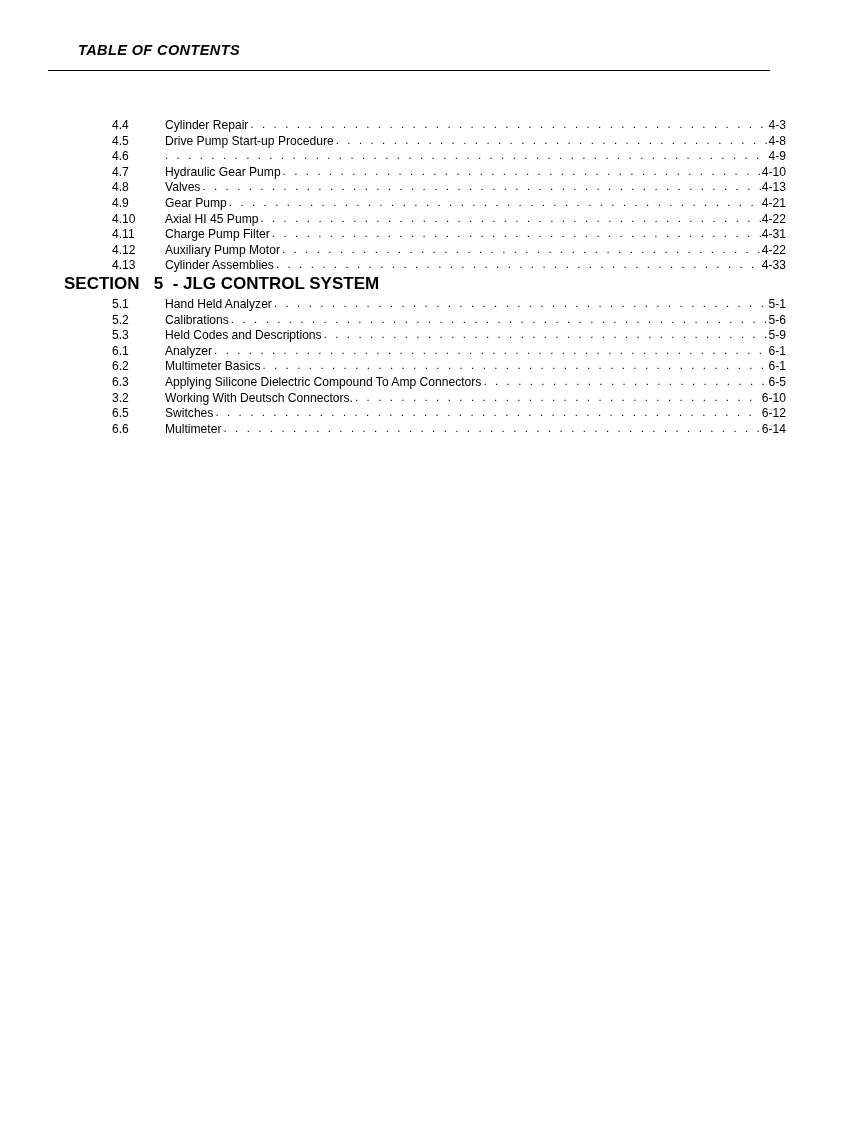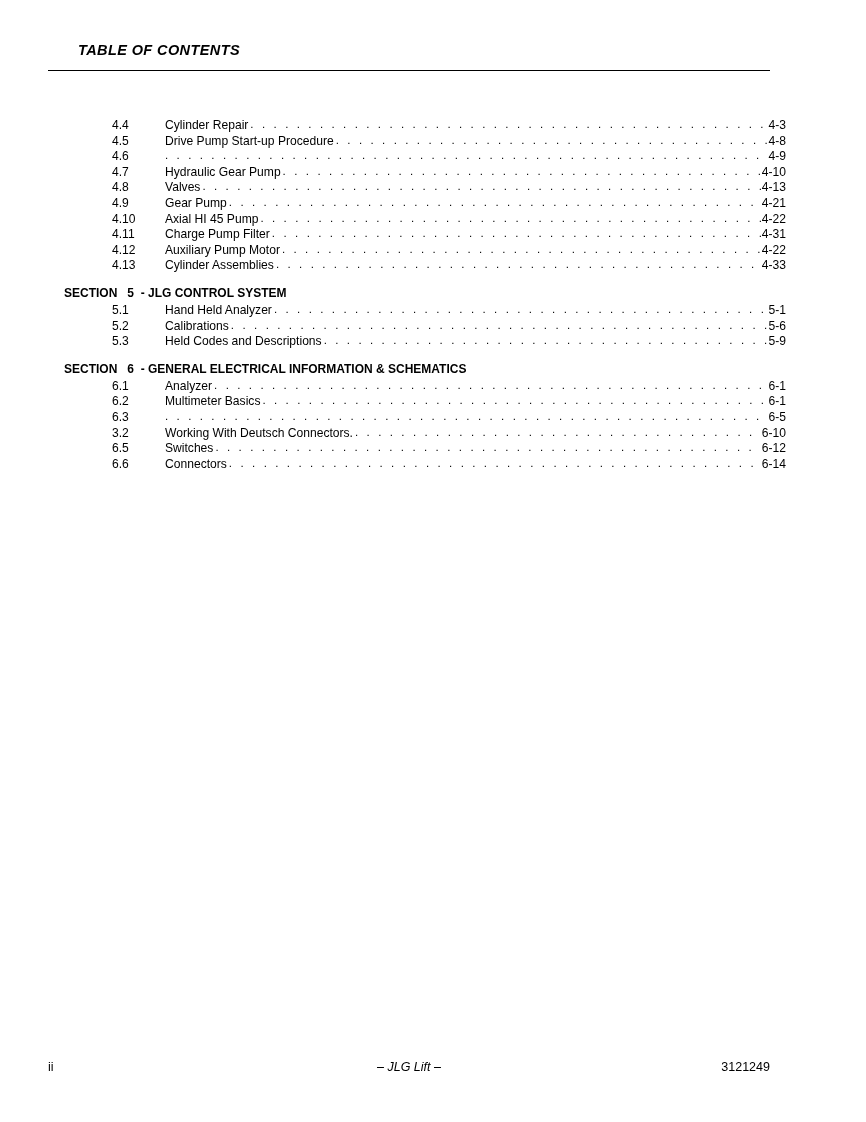--- a/index.html
+++ b/index.html
@@ -41,23 +41,23 @@
     width: 722px;
     border-top: 1.6px solid #000;
   }
   .toc {
     position: absolute;
     top: 118px;
     left: 64px;
     width: 722px;
   }
   .section-head {
-    font-size: 12px;
+    font-size: 17px;
     font-weight: bold;
-    margin-top: 12px;
+    margin-top: 0;
     margin-bottom: 3px;
     white-space: pre;
   }
   .entry {
     display: flex;
     align-items: baseline;
     font-size: 12.1px;
     line-height: 15.6px;
     white-space: nowrap;
   }
@@ -200,60 +200,55 @@
         <span class="pg">5-6</span>
       </div>
       <div class="entry">
         <span class="num">5.3</span>
         <span class="title">Held Codes and Descriptions</span>
         <span class="leader">. . . . . . . . . . . . . . . . . . . . . . . . . . . . . . . . . . . . . . . . . . . . . . . . . . . . . . . . . . . . . . . . . . . . . . . . . . . . . . . . . . . . . . . . . . . . . . . . . . . . . . . . . . . . . . . . . . . . . . . . . . . . . .</span>
         <span class="pg">5-9</span>
       </div>
     </div>
 
-    <div class="section-head">SECTION   6  - GENERAL ELECTRICAL INFORMATION &amp; SCHEMATICS</div>
     <div>
       <div class="entry">
         <span class="num">6.1</span>
         <span class="title">Analyzer</span>
         <span class="leader">. . . . . . . . . . . . . . . . . . . . . . . . . . . . . . . . . . . . . . . . . . . . . . . . . . . . . . . . . . . . . . . . . . . . . . . . . . . . . . . . . . . . . . . . . . . . . . . . . . . . . . . . . . . . . . . . . . . . . . . . . . . . . .</span>
         <span class="pg">6-1</span>
       </div>
       <div class="entry">
         <span class="num">6.2</span>
         <span class="title">Multimeter Basics</span>
         <span class="leader">. . . . . . . . . . . . . . . . . . . . . . . . . . . . . . . . . . . . . . . . . . . . . . . . . . . . . . . . . . . . . . . . . . . . . . . . . . . . . . . . . . . . . . . . . . . . . . . . . . . . . . . . . . . . . . . . . . . . . . . . . . . . . .</span>
         <span class="pg">6-1</span>
       </div>
       <div class="entry">
         <span class="num">6.3</span>
+        <span class="title">Applying Silicone Dielectric Compound To Amp Connectors</span>
         <span class="leader">. . . . . . . . . . . . . . . . . . . . . . . . . . . . . . . . . . . . . . . . . . . . . . . . . . . . . . . . . . . . . . . . . . . . . . . . . . . . . . . . . . . . . . . . . . . . . . . . . . . . . . . . . . . . . . . . . . . . . . . . . . . . . .</span>
         <span class="pg">6-5</span>
       </div>
       <div class="entry">
         <span class="num">3.2</span>
         <span class="title">Working With Deutsch Connectors.</span>
         <span class="leader">. . . . . . . . . . . . . . . . . . . . . . . . . . . . . . . . . . . . . . . . . . . . . . . . . . . . . . . . . . . . . . . . . . . . . . . . . . . . . . . . . . . . . . . . . . . . . . . . . . . . . . . . . . . . . . . . . . . . . . . . . . . . . .</span>
         <span class="pg">6-10</span>
       </div>
       <div class="entry">
         <span class="num">6.5</span>
         <span class="title">Switches</span>
         <span class="leader">. . . . . . . . . . . . . . . . . . . . . . . . . . . . . . . . . . . . . . . . . . . . . . . . . . . . . . . . . . . . . . . . . . . . . . . . . . . . . . . . . . . . . . . . . . . . . . . . . . . . . . . . . . . . . . . . . . . . . . . . . . . . . .</span>
         <span class="pg">6-12</span>
       </div>
       <div class="entry">
         <span class="num">6.6</span>
-        <span class="title">Connectors</span>
+        <span class="title">Multimeter</span>
         <span class="leader">. . . . . . . . . . . . . . . . . . . . . . . . . . . . . . . . . . . . . . . . . . . . . . . . . . . . . . . . . . . . . . . . . . . . . . . . . . . . . . . . . . . . . . . . . . . . . . . . . . . . . . . . . . . . . . . . . . . . . . . . . . . . . .</span>
         <span class="pg">6-14</span>
       </div>
     </div>
 
   </div>
 
-  <div class="footer">
-    <div class="pnum">ii</div>
-    <div class="center">– JLG Lift –</div>
-    <div class="docnum">3121249</div>
-  </div>
 
 </div>
 
 </body></html>

